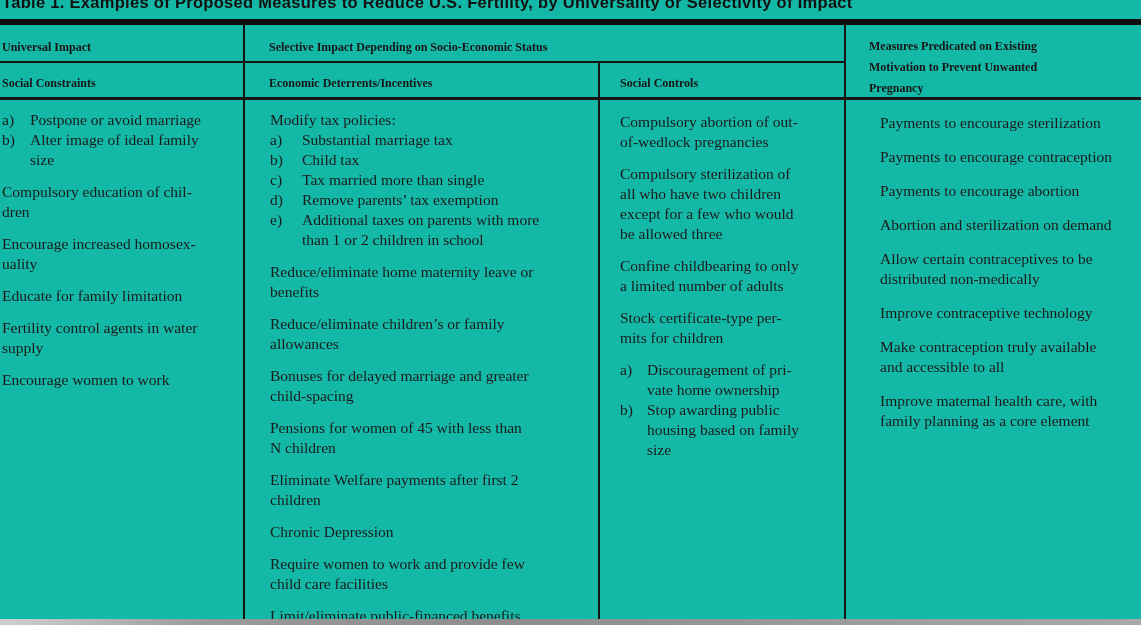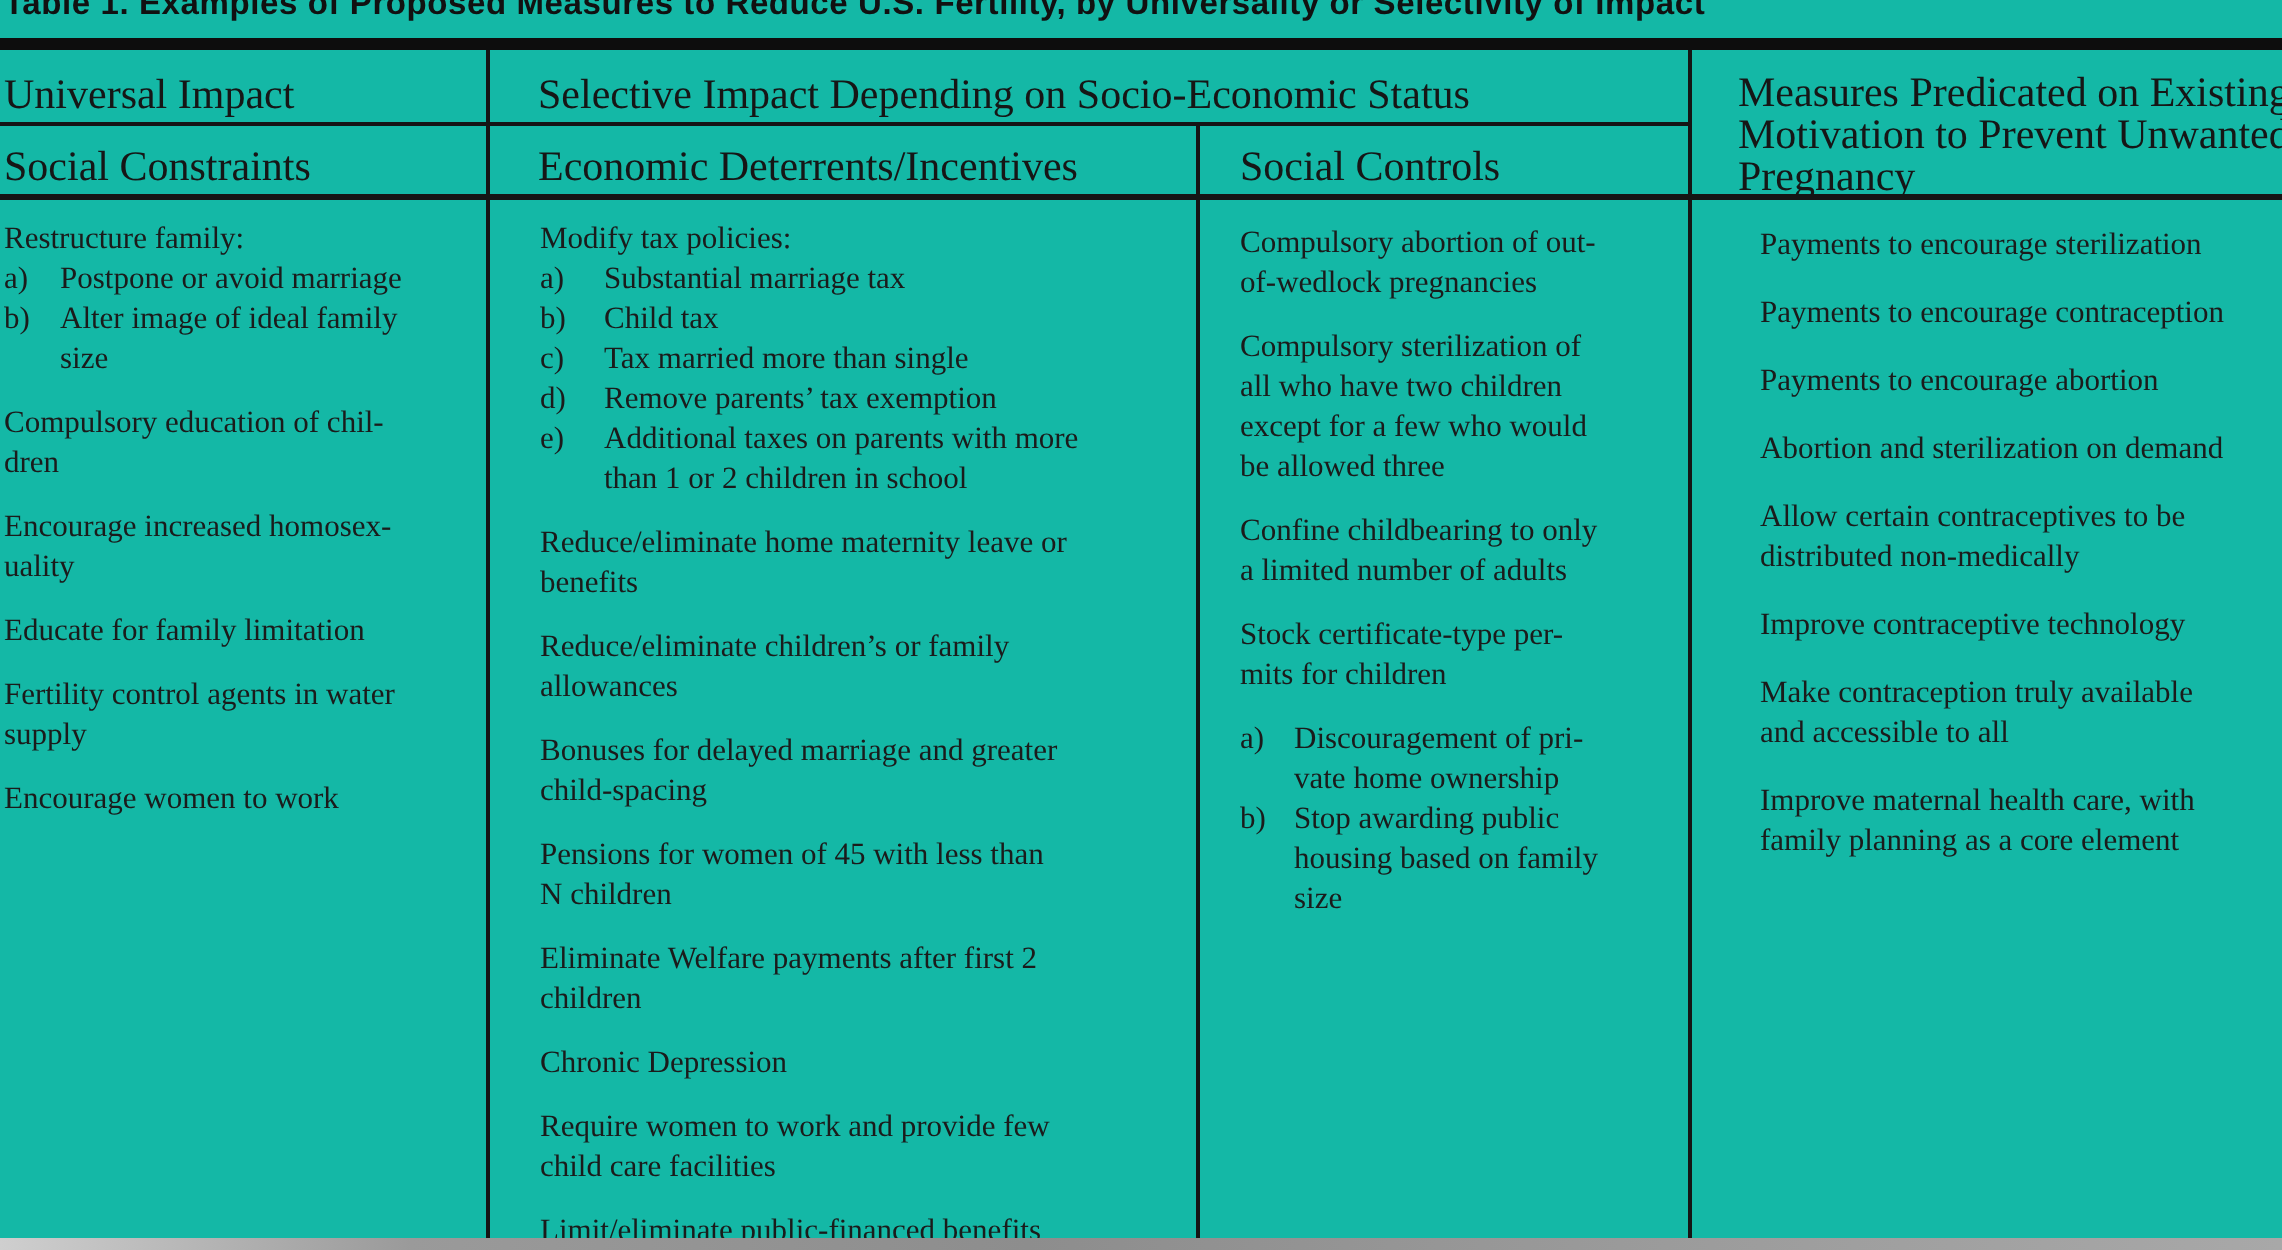--- a/index.html
+++ b/index.html
@@ -29,22 +29,22 @@
   .vline { position: absolute; width: 2px; background: #151515; }
   .v1 { left: 243px; top: 25px; height: 594px; }
   .v2 { left: 598px; top: 62px; height: 557px; }
   .v3 { left: 844px; top: 25px; height: 594px; }
   .hline { position: absolute; background: #151515; }
   .h1 { left: 0; top: 61px; width: 845px; height: 2px; }
   .h2 { left: 0; top: 97px; width: 1141px; height: 3px; }
 
   .hcell {
     position: absolute;
-    font-weight: normal;
-    font-size: 21px;
+    font-weight: bold;
+    font-size: 12px;
     line-height: 21px;
     color: #161616;
   }
   .h-universal   { left: 2px;   top: 37px; width: 238px; }
   .h-selective   { left: 269px; top: 37px; width: 570px; }
   .h-motivation  { left: 869px; top: 36px; width: 268px; white-space: pre; }
   .h-constraints { left: 2px;   top: 73px; width: 238px; }
   .h-economic    { left: 269px; top: 73px; width: 320px; }
   .h-controls    { left: 620px; top: 73px; width: 215px; }
 
@@ -95,21 +95,20 @@
   <div class="hcell h-controls">Social Controls</div>
 
   <div class="hline h1"></div>
   <div class="hline h2"></div>
   <div class="vline v1"></div>
   <div class="vline v2"></div>
   <div class="vline v3"></div>
 
   <div class="col col1">
     <div class="blk">
-      <div class="pre">Restructure family:</div>
       <div class="li">
         <span class="mk">a)</span>
         <span class="pre">Postpone or avoid marriage</span>
       </div>
       <div class="li">
         <span class="mk">b)</span>
         <span class="pre">Alter image of ideal family
 size</span>
       </div>
     </div>

